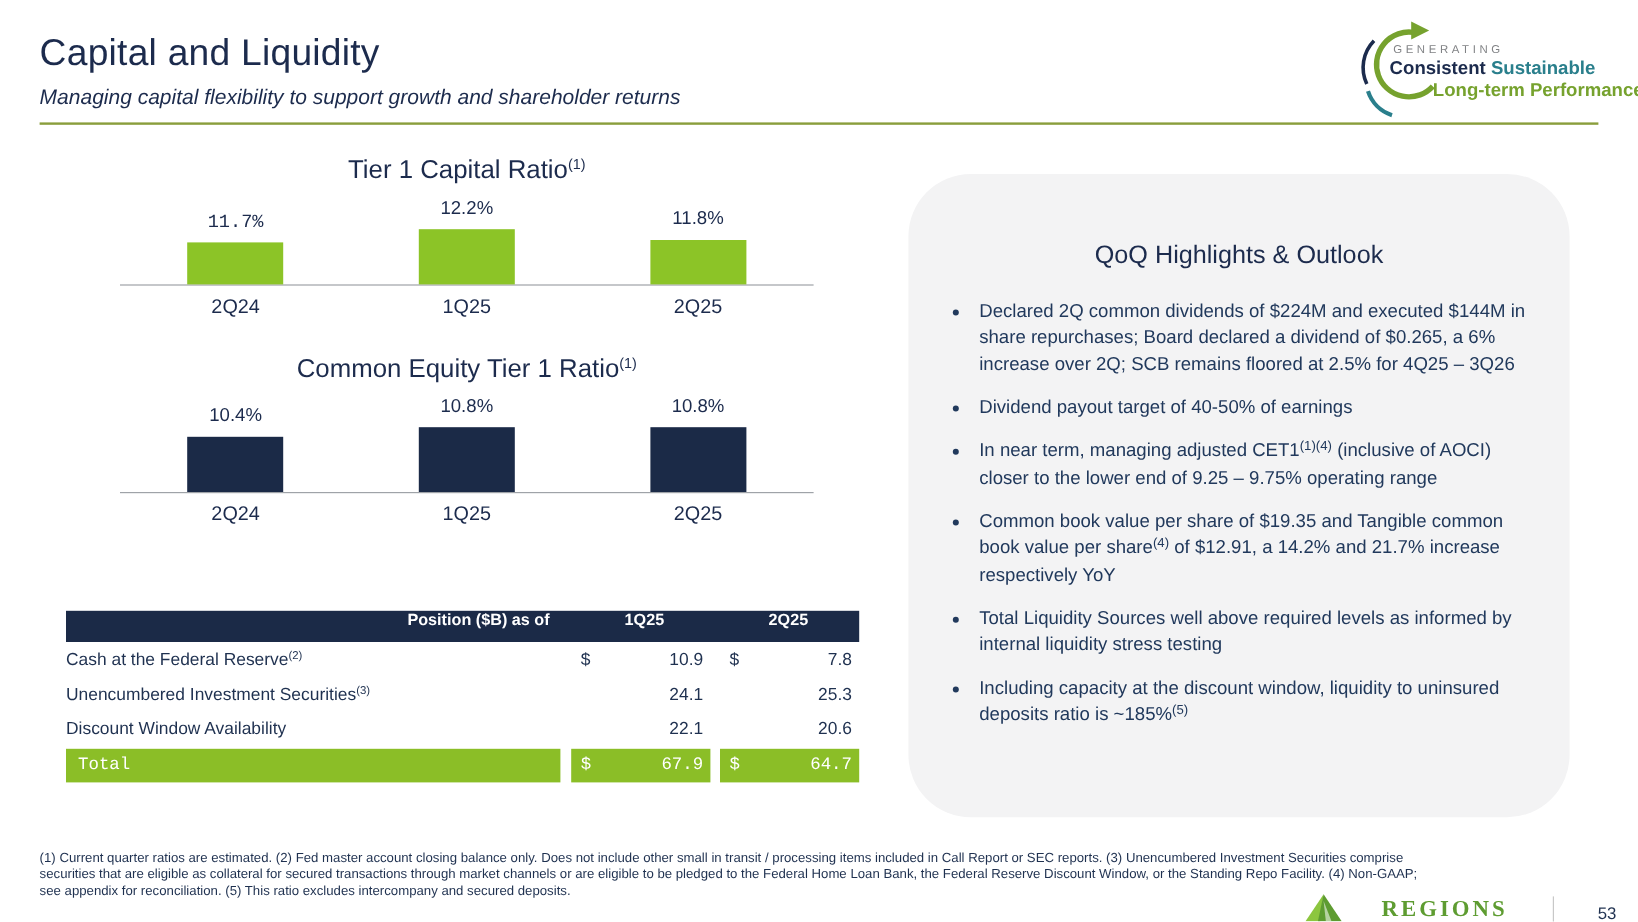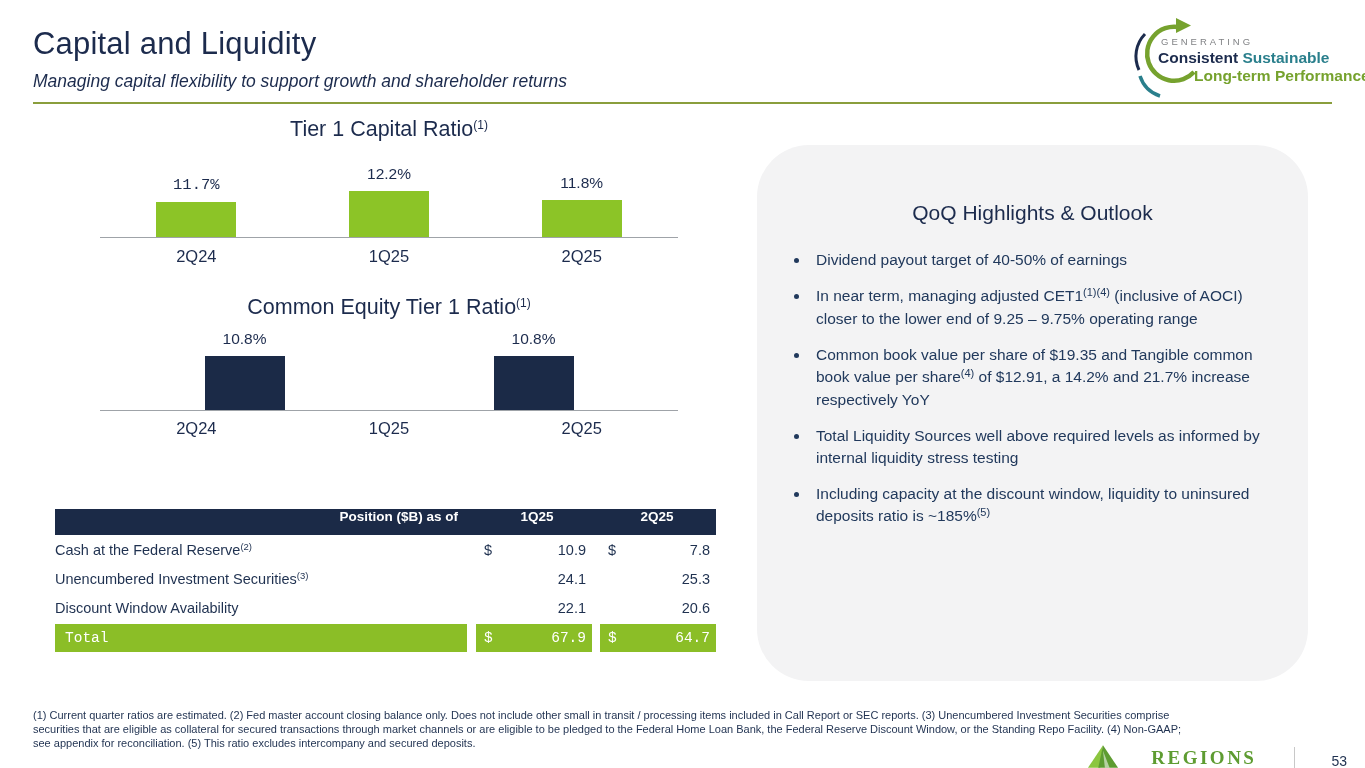--- a/index.html
+++ b/index.html
@@ -88,21 +88,21 @@
     <div class="gen-text">
       <div class="gen-line1">GENERATING</div>
       <div class="gen-line2">
         <span class="c1">Consistent</span>
         <span class="c2">Sustainable</span>
       </div>
       <div class="gen-line3">Long-term Performance</div>
     </div>
   </div>
 
-  <div class="chart-title" style="top:117px">
+  <div class="chart-title" style="top:129px">
     <span>Tier 1 Capital Ratio</span><span class="tsup">(1)</span>
   </div>
   <div class="plot" style="top:168px; height:70px">
       <div class="bar-col">
         <div class="bar-label" style="bottom: 42px; font-family: Liberation Mono, monospace;">11.7%</div>
         <div class="bar" style="height: 35px; background: rgb(140, 196, 39);"></div>
       </div>
       <div class="bar-col">
         <div class="bar-label" style="bottom: 53px;">12.2%</div>
         <div class="bar" style="height: 46px; background: rgb(140, 196, 39);"></div>
@@ -115,20 +115,24 @@
   <div class="cat-row" style="top:247px">
       <div class="cat">2Q24</div>
       <div class="cat">1Q25</div>
       <div class="cat">2Q25</div>
     </div>
 
   <div class="chart-title" style="top:295px">
     <span>Common Equity Tier 1 Ratio</span><span class="tsup">(1)</span>
   </div>
   <div class="plot" style="top:331px; height:80px">
+      <div class="bar-col">
+        <div class="bar-label" style="bottom: 53px;">10.4%</div>
+        <div class="bar" style="height: 46px; background: rgb(27, 42, 71);"></div>
+      </div>
       <div class="bar-col">
         <div class="bar-label" style="bottom: 61px;">10.8%</div>
         <div class="bar" style="height: 54px; background: rgb(27, 42, 71);"></div>
       </div>
       <div class="bar-col">
         <div class="bar-label" style="bottom: 61px;">10.8%</div>
         <div class="bar" style="height: 54px; background: rgb(27, 42, 71);"></div>
       </div>
     </div>
   <div class="cat-row" style="top:419px">
@@ -195,20 +199,24 @@
       <div class="td-q tgreen">
         <span>$</span>
         <span>64.7</span>
       </div>
     </div>
   </div>
 
   <div class="panel">
     <div class="panel-title">QoQ Highlights &amp; Outlook</div>
     <ul class="bullets">
+        <li class="bullet-item">
+          <span class="bullet-dot"></span>
+          <span><span>Declared 2Q common dividends of $224M and executed $144M in share repurchases; Board declared a dividend of $0.265, a 6% increase over 2Q; SCB remains floored at 2.5% for 4Q25 – 3Q26</span></span>
+        </li>
         <li class="bullet-item">
           <span class="bullet-dot"></span>
           <span><span>Dividend payout target of 40-50% of earnings</span></span>
         </li>
         <li class="bullet-item">
           <span class="bullet-dot"></span>
           <span><span>In near term, managing adjusted CET1</span><span class="sup">(1)(4)</span><span> (inclusive of AOCI) closer to the lower end of 9.25 – 9.75% operating range</span></span>
         </li>
         <li class="bullet-item">
           <span class="bullet-dot"></span>

